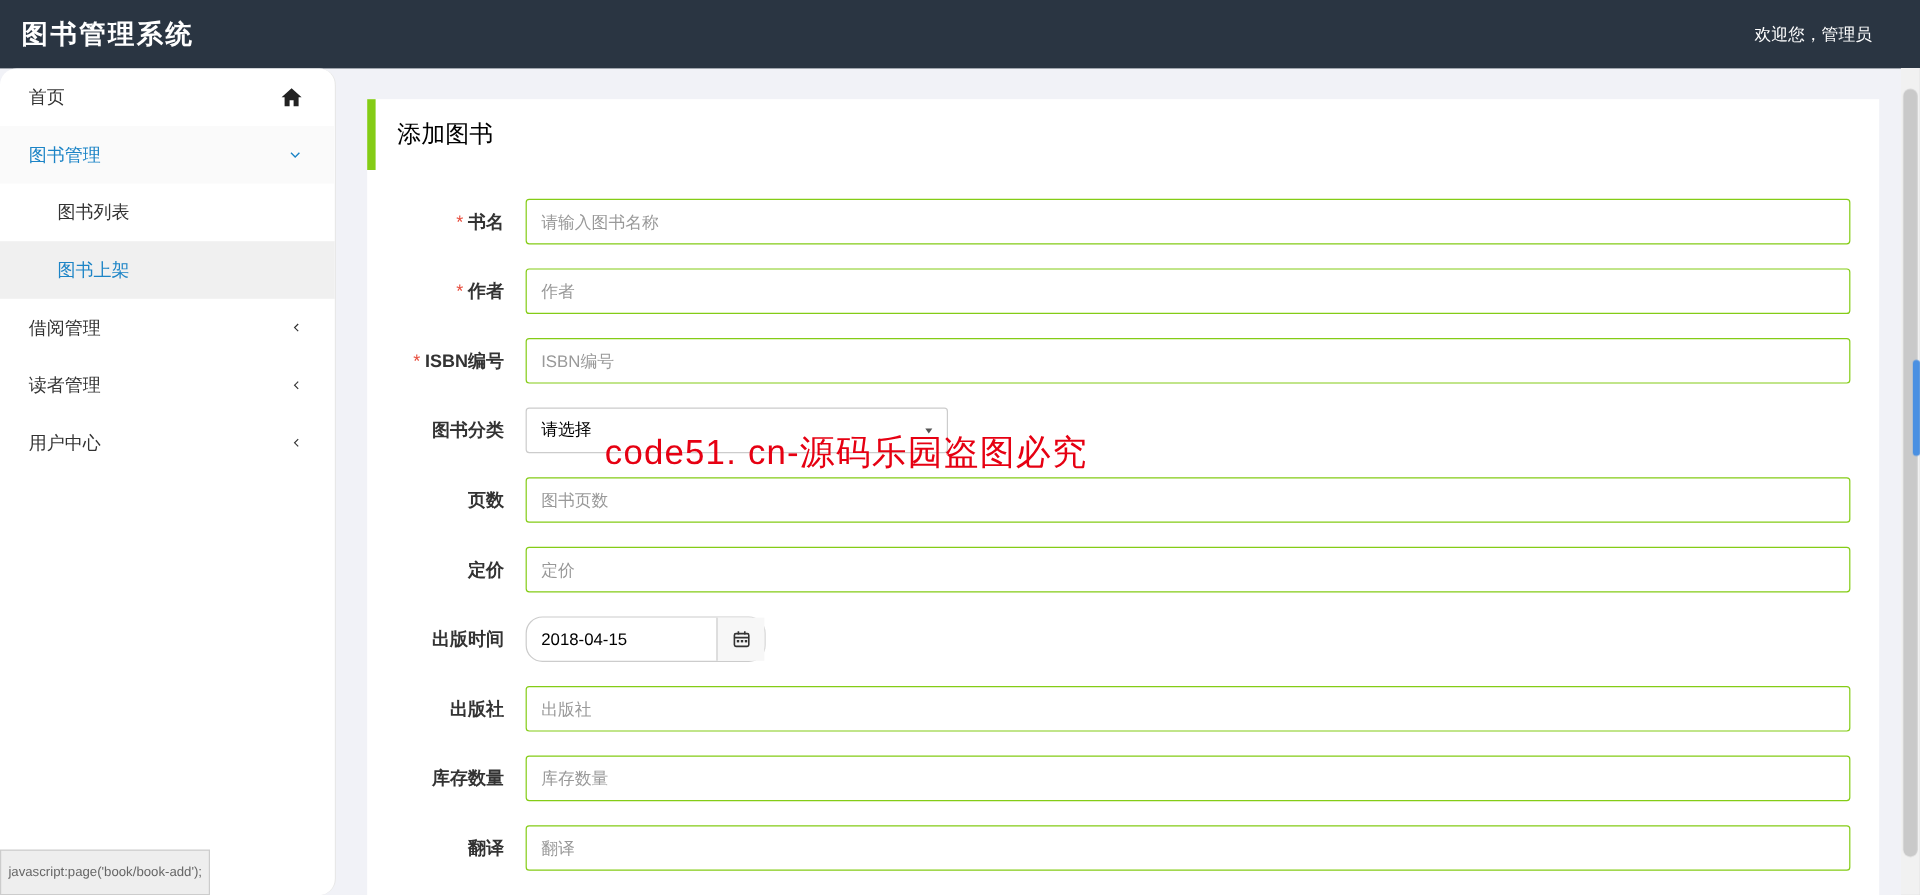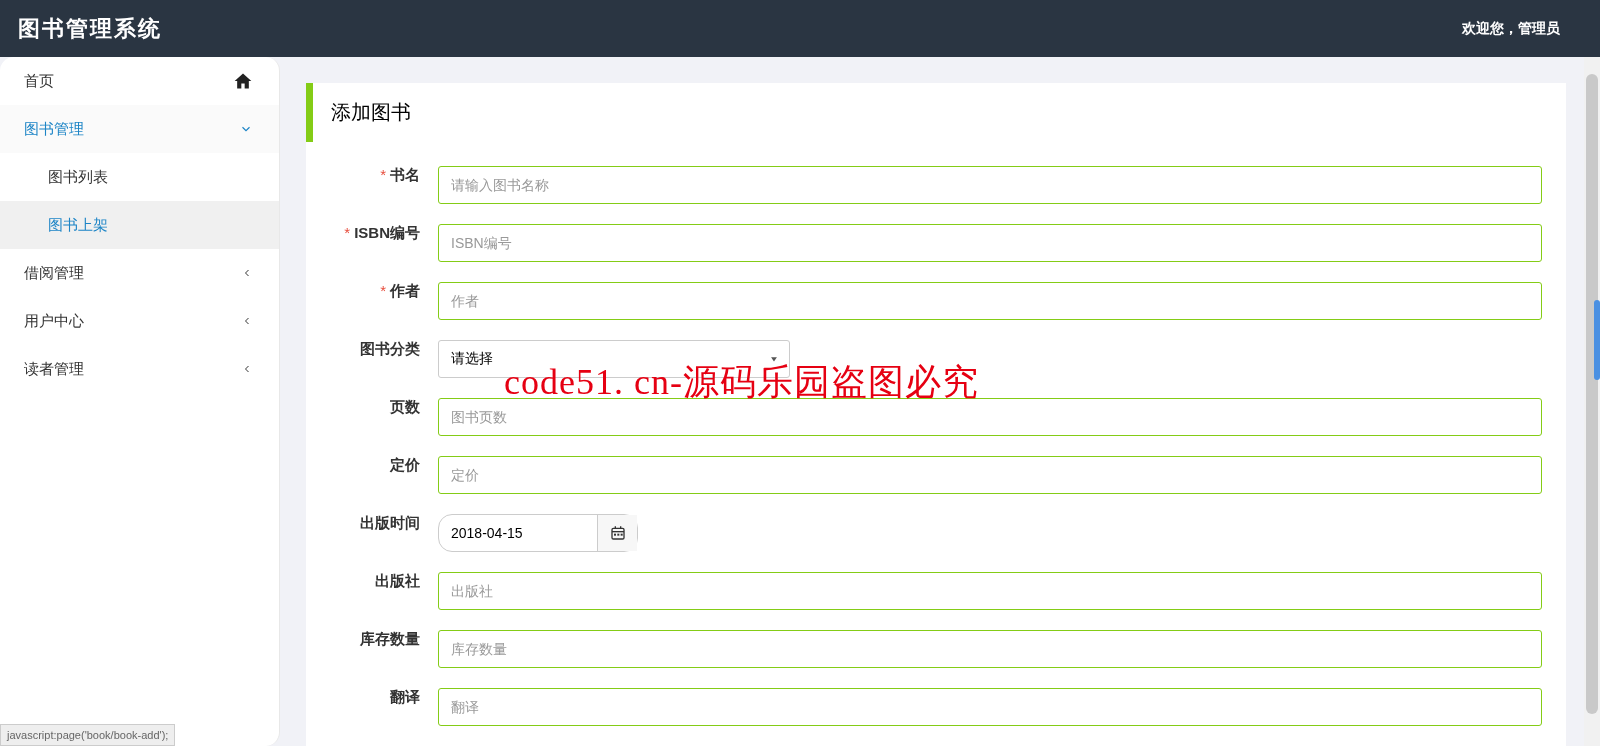--- a/index.html
+++ b/index.html
@@ -22,21 +22,21 @@
       padding: 0 40px 0 18px;
     }
     .brand {
       font-size: 22px;
       font-weight: bold;
       letter-spacing: 2px;
       text-align: center;
     }
     .welcome {
       font-size: 14px;
-      font-weight: bold;
+      font-weight: normal;
     }
     .layout {
       display: flex;
       height: 689px;
     }
     .sidebar {
       width: 280px;
       background: #fff;
       height: 100%;
       border-right: 1px solid #e8e8e8;
@@ -81,20 +81,21 @@
       padding: 0 0 30px 0;
     }
     .panel-title {
       font-size: 20px;
       padding: 16px 20px 16px 18px;
       border-left: 7px solid #84cc16;
       margin-bottom: 24px;
     }
     .form-row {
       display: flex;
+      align-items: center;
       margin: 0 24px 20px 24px;
     }
     .form-label {
       width: 108px;
       text-align: right;
       padding-right: 18px;
       font-size: 15px;
       font-weight: bold;
       color: #333;
       flex-shrink: 0;
@@ -143,36 +144,36 @@
       border-left: 1px solid #ccc;
       display: flex;
       align-items: center;
       justify-content: center;
       background: #f7f7f7;
     }
     .statusbar {
       position: absolute;
       left: 0;
       bottom: 0;
-      height: 22px;
+      height: 38px;
       background: #eee;
       border: 1px solid #ccc;
       padding: 0 6px;
       font-size: 11px;
       color: #666;
       display: flex;
       align-items: center;
     }
     .watermark {
       position: absolute;
       left: 504px;
       top: 358px;
-      font-size: 36px;
+      font-size: 29px;
       color: #e60012;
-      font-family: Liberation Serif, serif;
+      font-family: Liberation Sans, sans-serif;
       letter-spacing: 1px;
       white-space: nowrap;
       pointer-events: none;
       z-index: 50;
     }
     .scroll-outer::-webkit-scrollbar { width: 16px; }
     .scroll-outer::-webkit-scrollbar-track { background: #f1f1f1; }
     .scroll-outer::-webkit-scrollbar-thumb { background: #c1c1c1; border-radius: 8px; }
     .main.scroll-outer { scrollbar-width: auto; }
     
@@ -237,54 +238,54 @@
     </div>
     <div class="nav-item">
       <span>借阅管理</span>
       <span class="chev">
         <svg width="12" height="12" viewBox="0 0 24 24" fill="none" stroke="#333" stroke-width="2">
             <polyline points="15 18 9 12 15 6"></polyline>
           </svg>
       </span>
     </div>
     <div class="nav-item">
+      <span>读者管理</span>
+      <span class="chev">
+        <svg width="12" height="12" viewBox="0 0 24 24" fill="none" stroke="#333" stroke-width="2">
+            <polyline points="15 18 9 12 15 6"></polyline>
+          </svg>
+      </span>
+    </div>
+    <div class="nav-item">
       <span>用户中心</span>
       <span class="chev">
         <svg width="12" height="12" viewBox="0 0 24 24" fill="none" stroke="#333" stroke-width="2">
             <polyline points="15 18 9 12 15 6"></polyline>
           </svg>
       </span>
     </div>
-    <div class="nav-item">
-      <span>读者管理</span>
-      <span class="chev">
-        <svg width="12" height="12" viewBox="0 0 24 24" fill="none" stroke="#333" stroke-width="2">
-            <polyline points="15 18 9 12 15 6"></polyline>
-          </svg>
-      </span>
-    </div>
   </div>
 
   <div class="main scroll-outer">
     <div class="panel">
       <div class="panel-title">添加图书</div>
 
       <div class="form-row">
         <div class="form-label"><span class="req">*</span><span>书名</span></div>
         <input class="form-control" placeholder="请输入图书名称" style="">
       </div>
 
       <div class="form-row">
+        <div class="form-label"><span class="req">*</span><span>作者</span></div>
+        <input class="form-control" placeholder="作者" style="">
+      </div>
+
+      <div class="form-row">
         <div class="form-label"><span class="req">*</span><span>ISBN编号</span></div>
         <input class="form-control" placeholder="ISBN编号" style="">
-      </div>
-
-      <div class="form-row">
-        <div class="form-label"><span class="req">*</span><span>作者</span></div>
-        <input class="form-control" placeholder="作者" style="">
       </div>
 
       <div class="form-row">
         <div class="form-label">图书分类</div>
         <div class="select-wrap">
           <span>请选择</span>
           <span>
             <svg width="10" height="10" viewBox="0 0 24 24" fill="#555">
                 <polygon points="5 8 19 8 12 18"></polygon>
               </svg>

